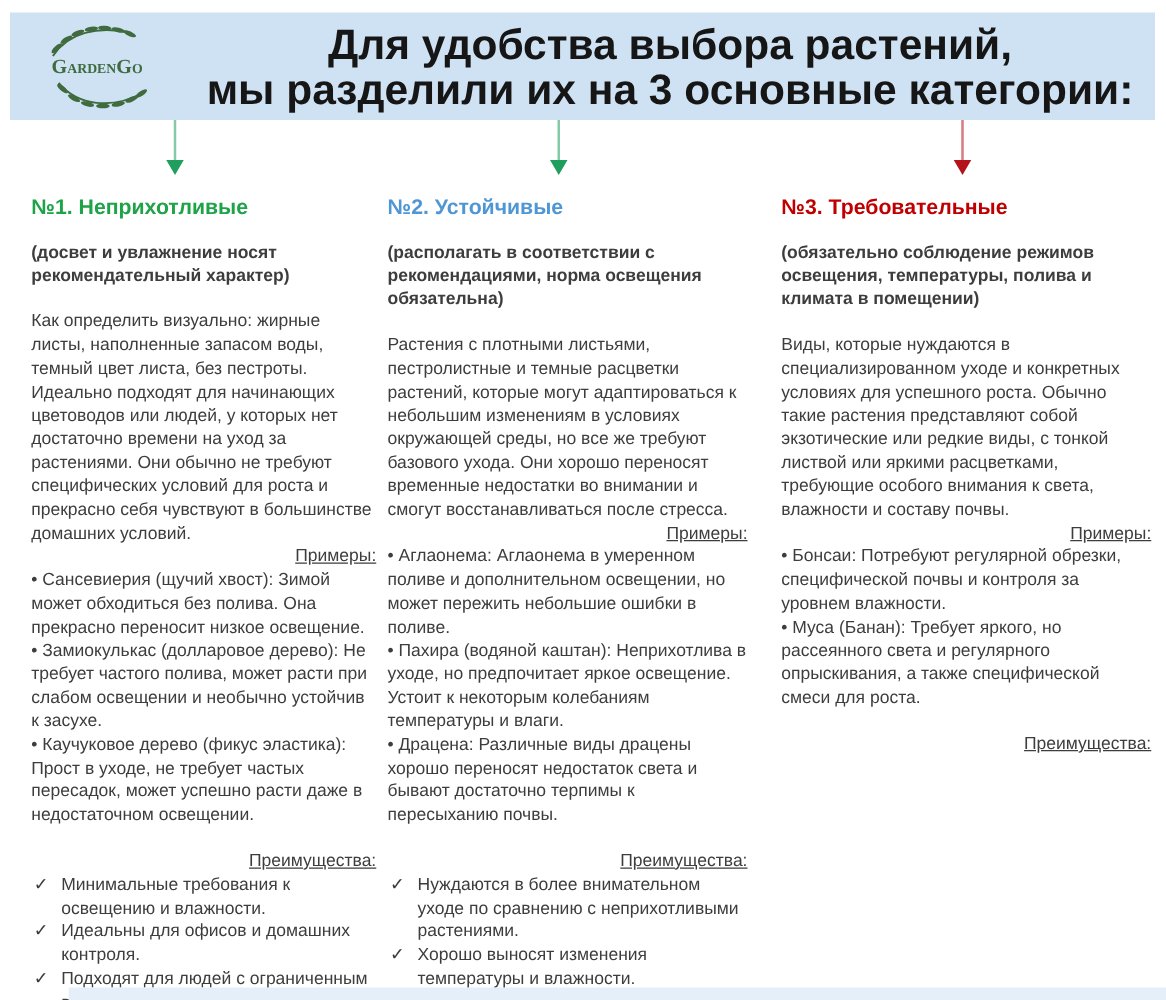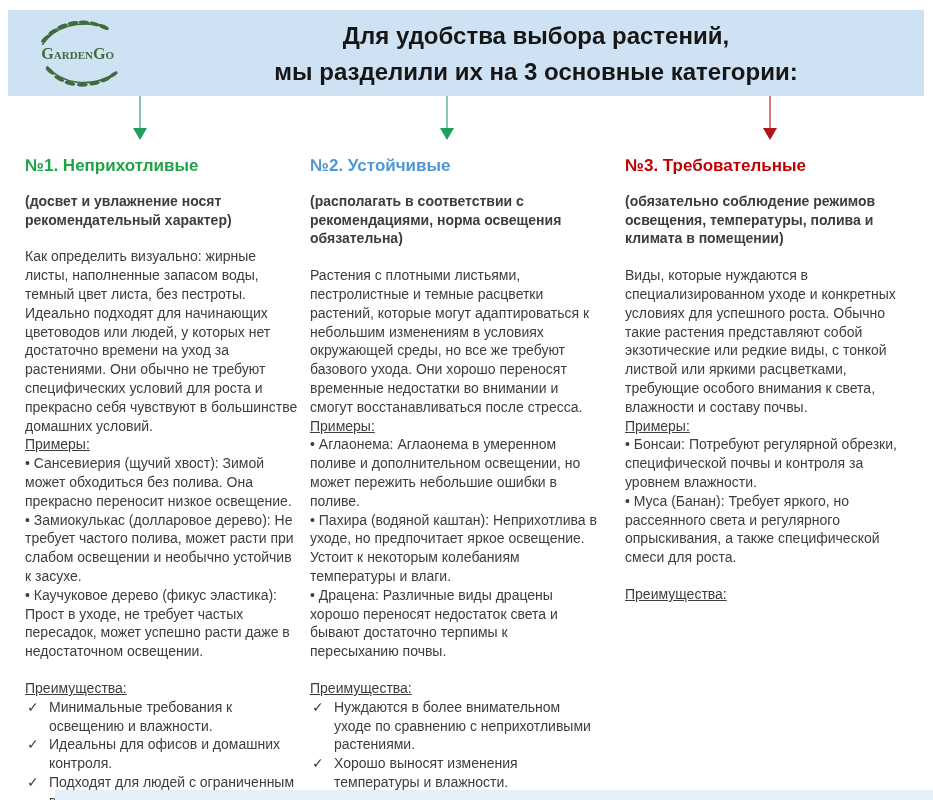--- a/index.html
+++ b/index.html
@@ -16,21 +16,21 @@
   .header {
     position:absolute; left:8px; top:10px; width:916px; height:86px;
     background:#cfe2f3;
   }
   .logo {
     position:absolute; left:22px; top:-4px; width:100px; height:94px;
   }
   .title {
     position:absolute; left:140px; right:0; top:8px;
     text-align:center;
-    font-size:24px; line-height:36px; font-weight:600; color:#161616;
+    font-size:34px; line-height:36px; font-weight:600; color:#161616;
   }
 
   
   .arrow { position:absolute; top:96px; width:14px; height:46px; }
   .arrow .stem {
     position:absolute; left:6px; top:0; width:2px; height:34px;
     background:var(--c); opacity:.55;
   }
   .arrow .head {
     position:absolute; left:0; top:32px; width:0; height:0;
@@ -43,21 +43,21 @@
 
   
   .column { position:absolute; top:157px; font-size:14px; line-height:18.8px; }
   #col-1 { left:25px;  width:276px; }
   #col-2 { left:310px; width:288px; }
   #col-3 { left:625px; width:296px; }
 
   .col-heading { font-weight:bold; font-size:17px; color:var(--accent); }
   .col-subheading { font-weight:bold; color:#3d3d3d;margin-top:16px; }
   .col-description { margin-top:18px; }
-  .section-label { text-decoration:underline; }
+  .section-label { text-decoration:underline;text-align:right; }
   ul.examples, ul.advantages { list-style:none; }
   ul.examples li::before { content:"\2022  "; }
   ul.advantages { margin-bottom:0; }
   ul.advantages li {
     position:relative; padding-left:24px;
   }
   ul.advantages li::before {
     content:"\2713"; position:absolute; left:2px; top:0;
   }
   .gap { height:18px; }

